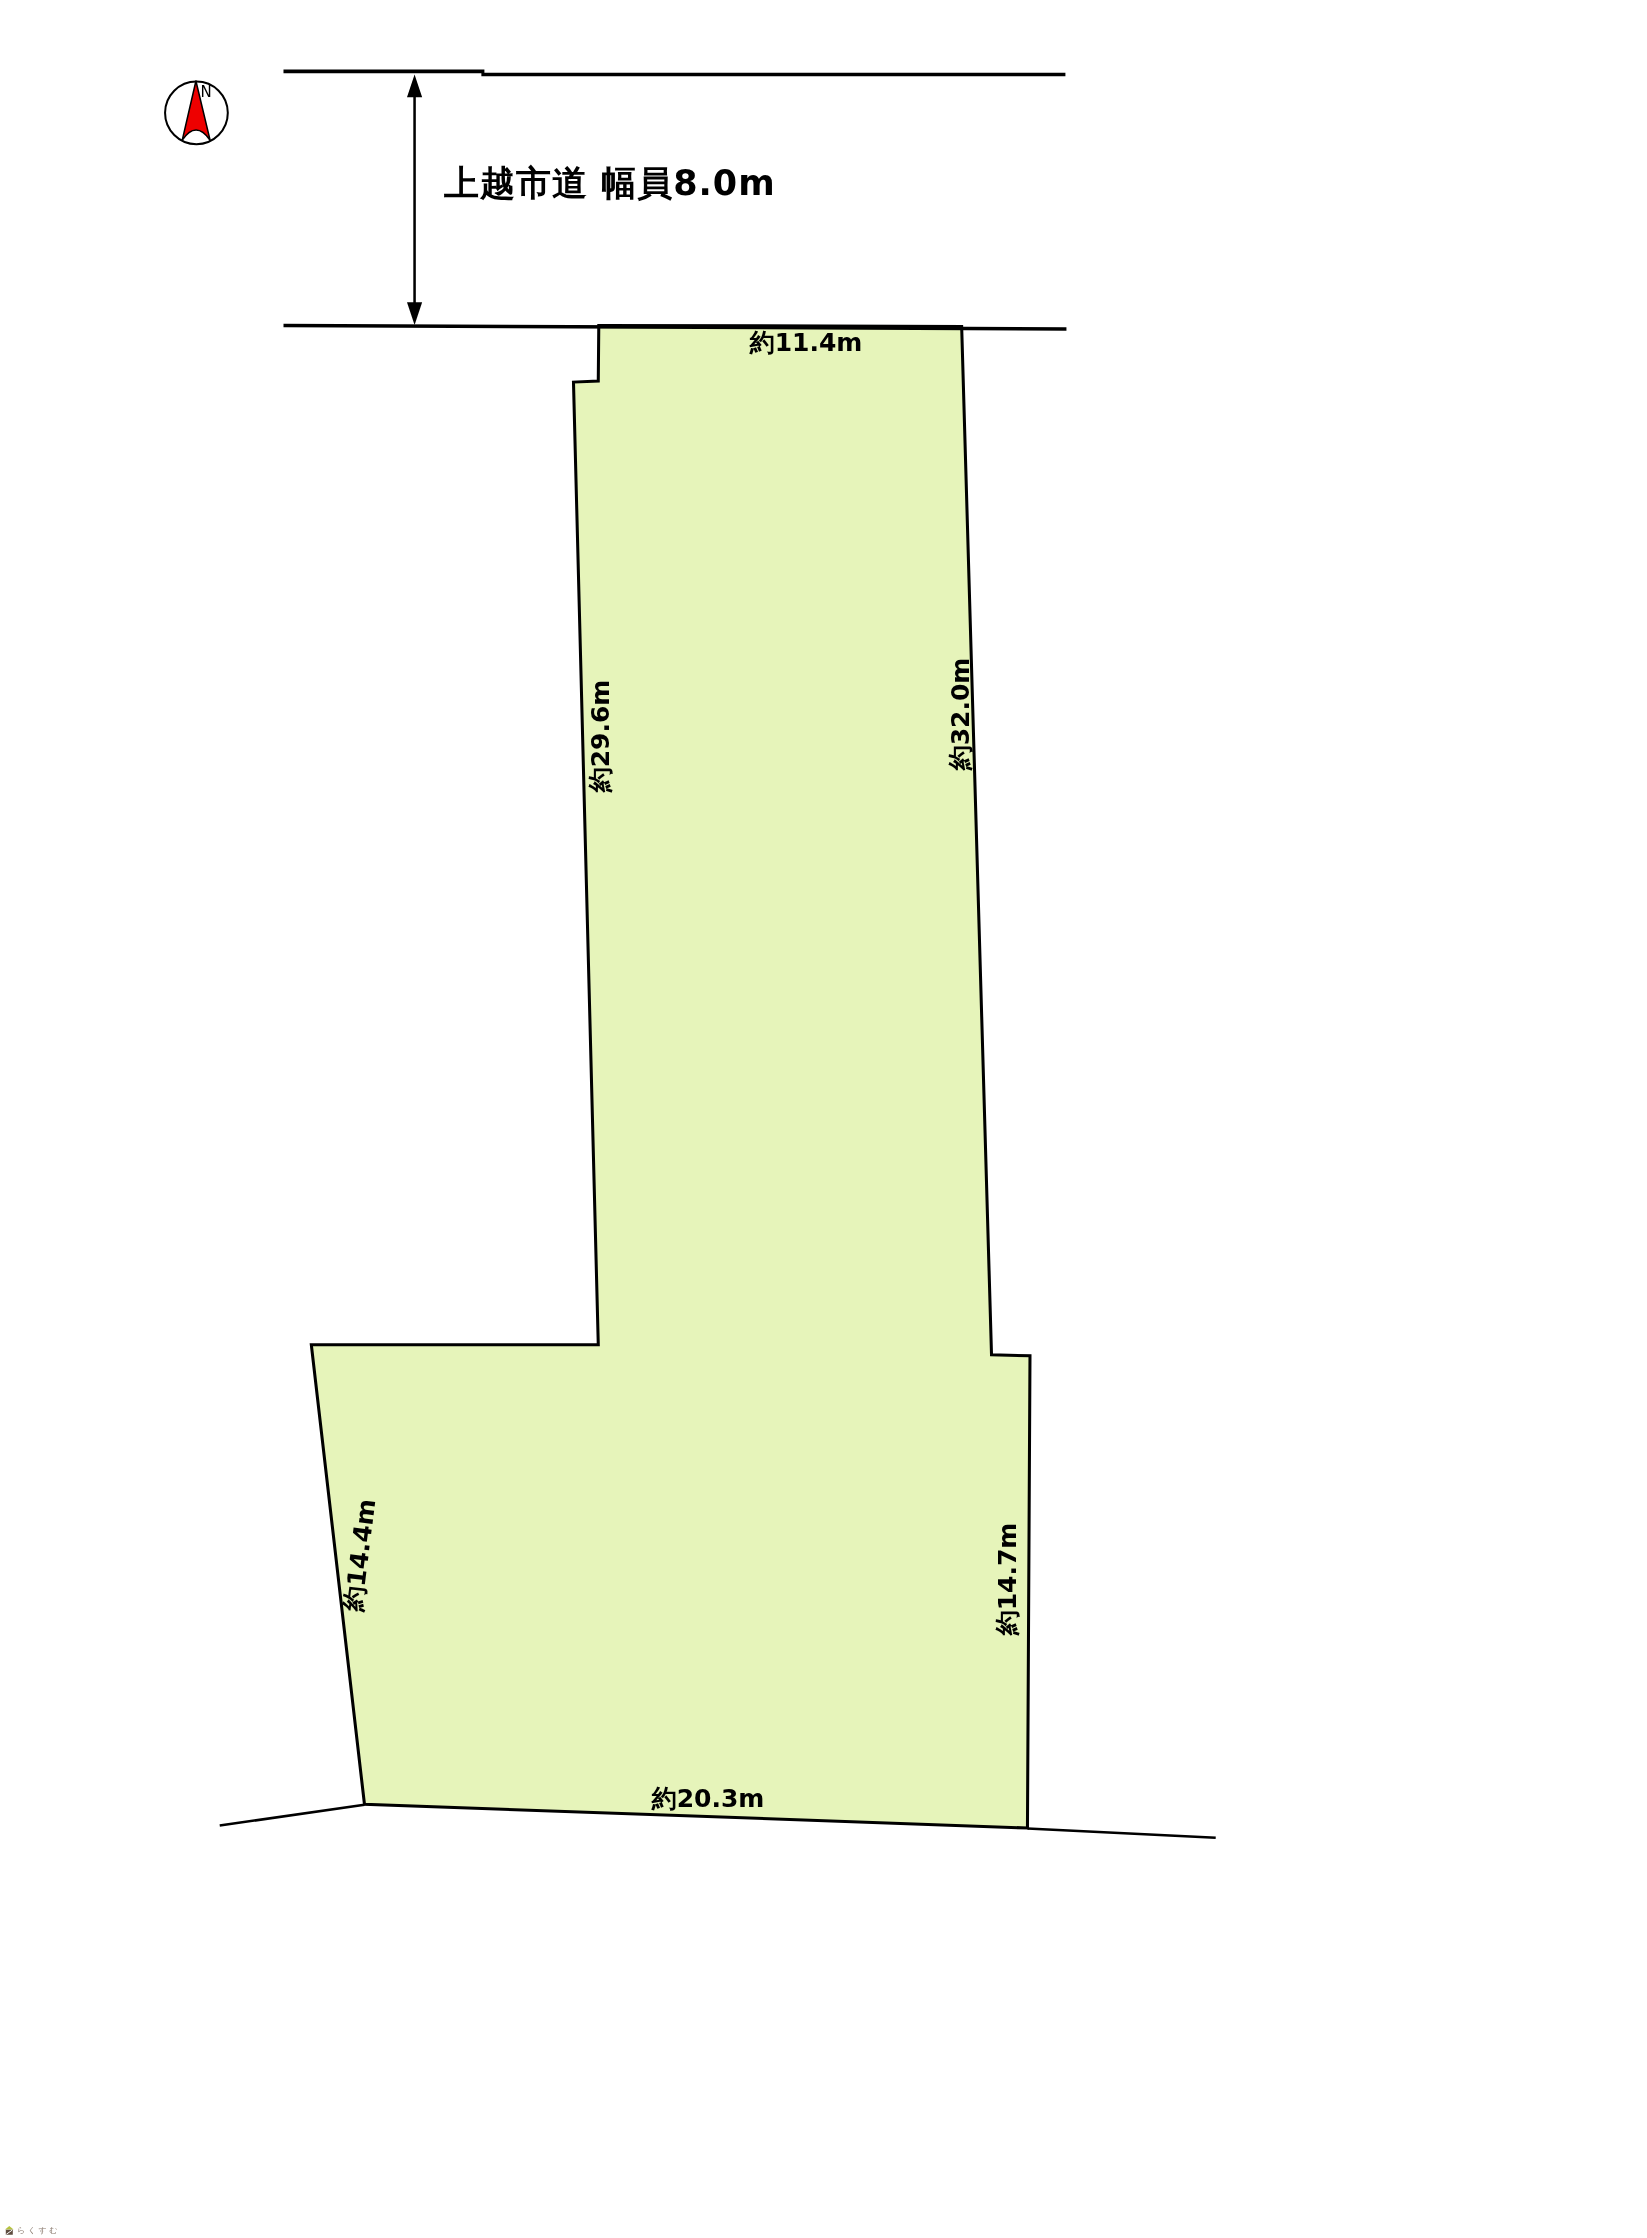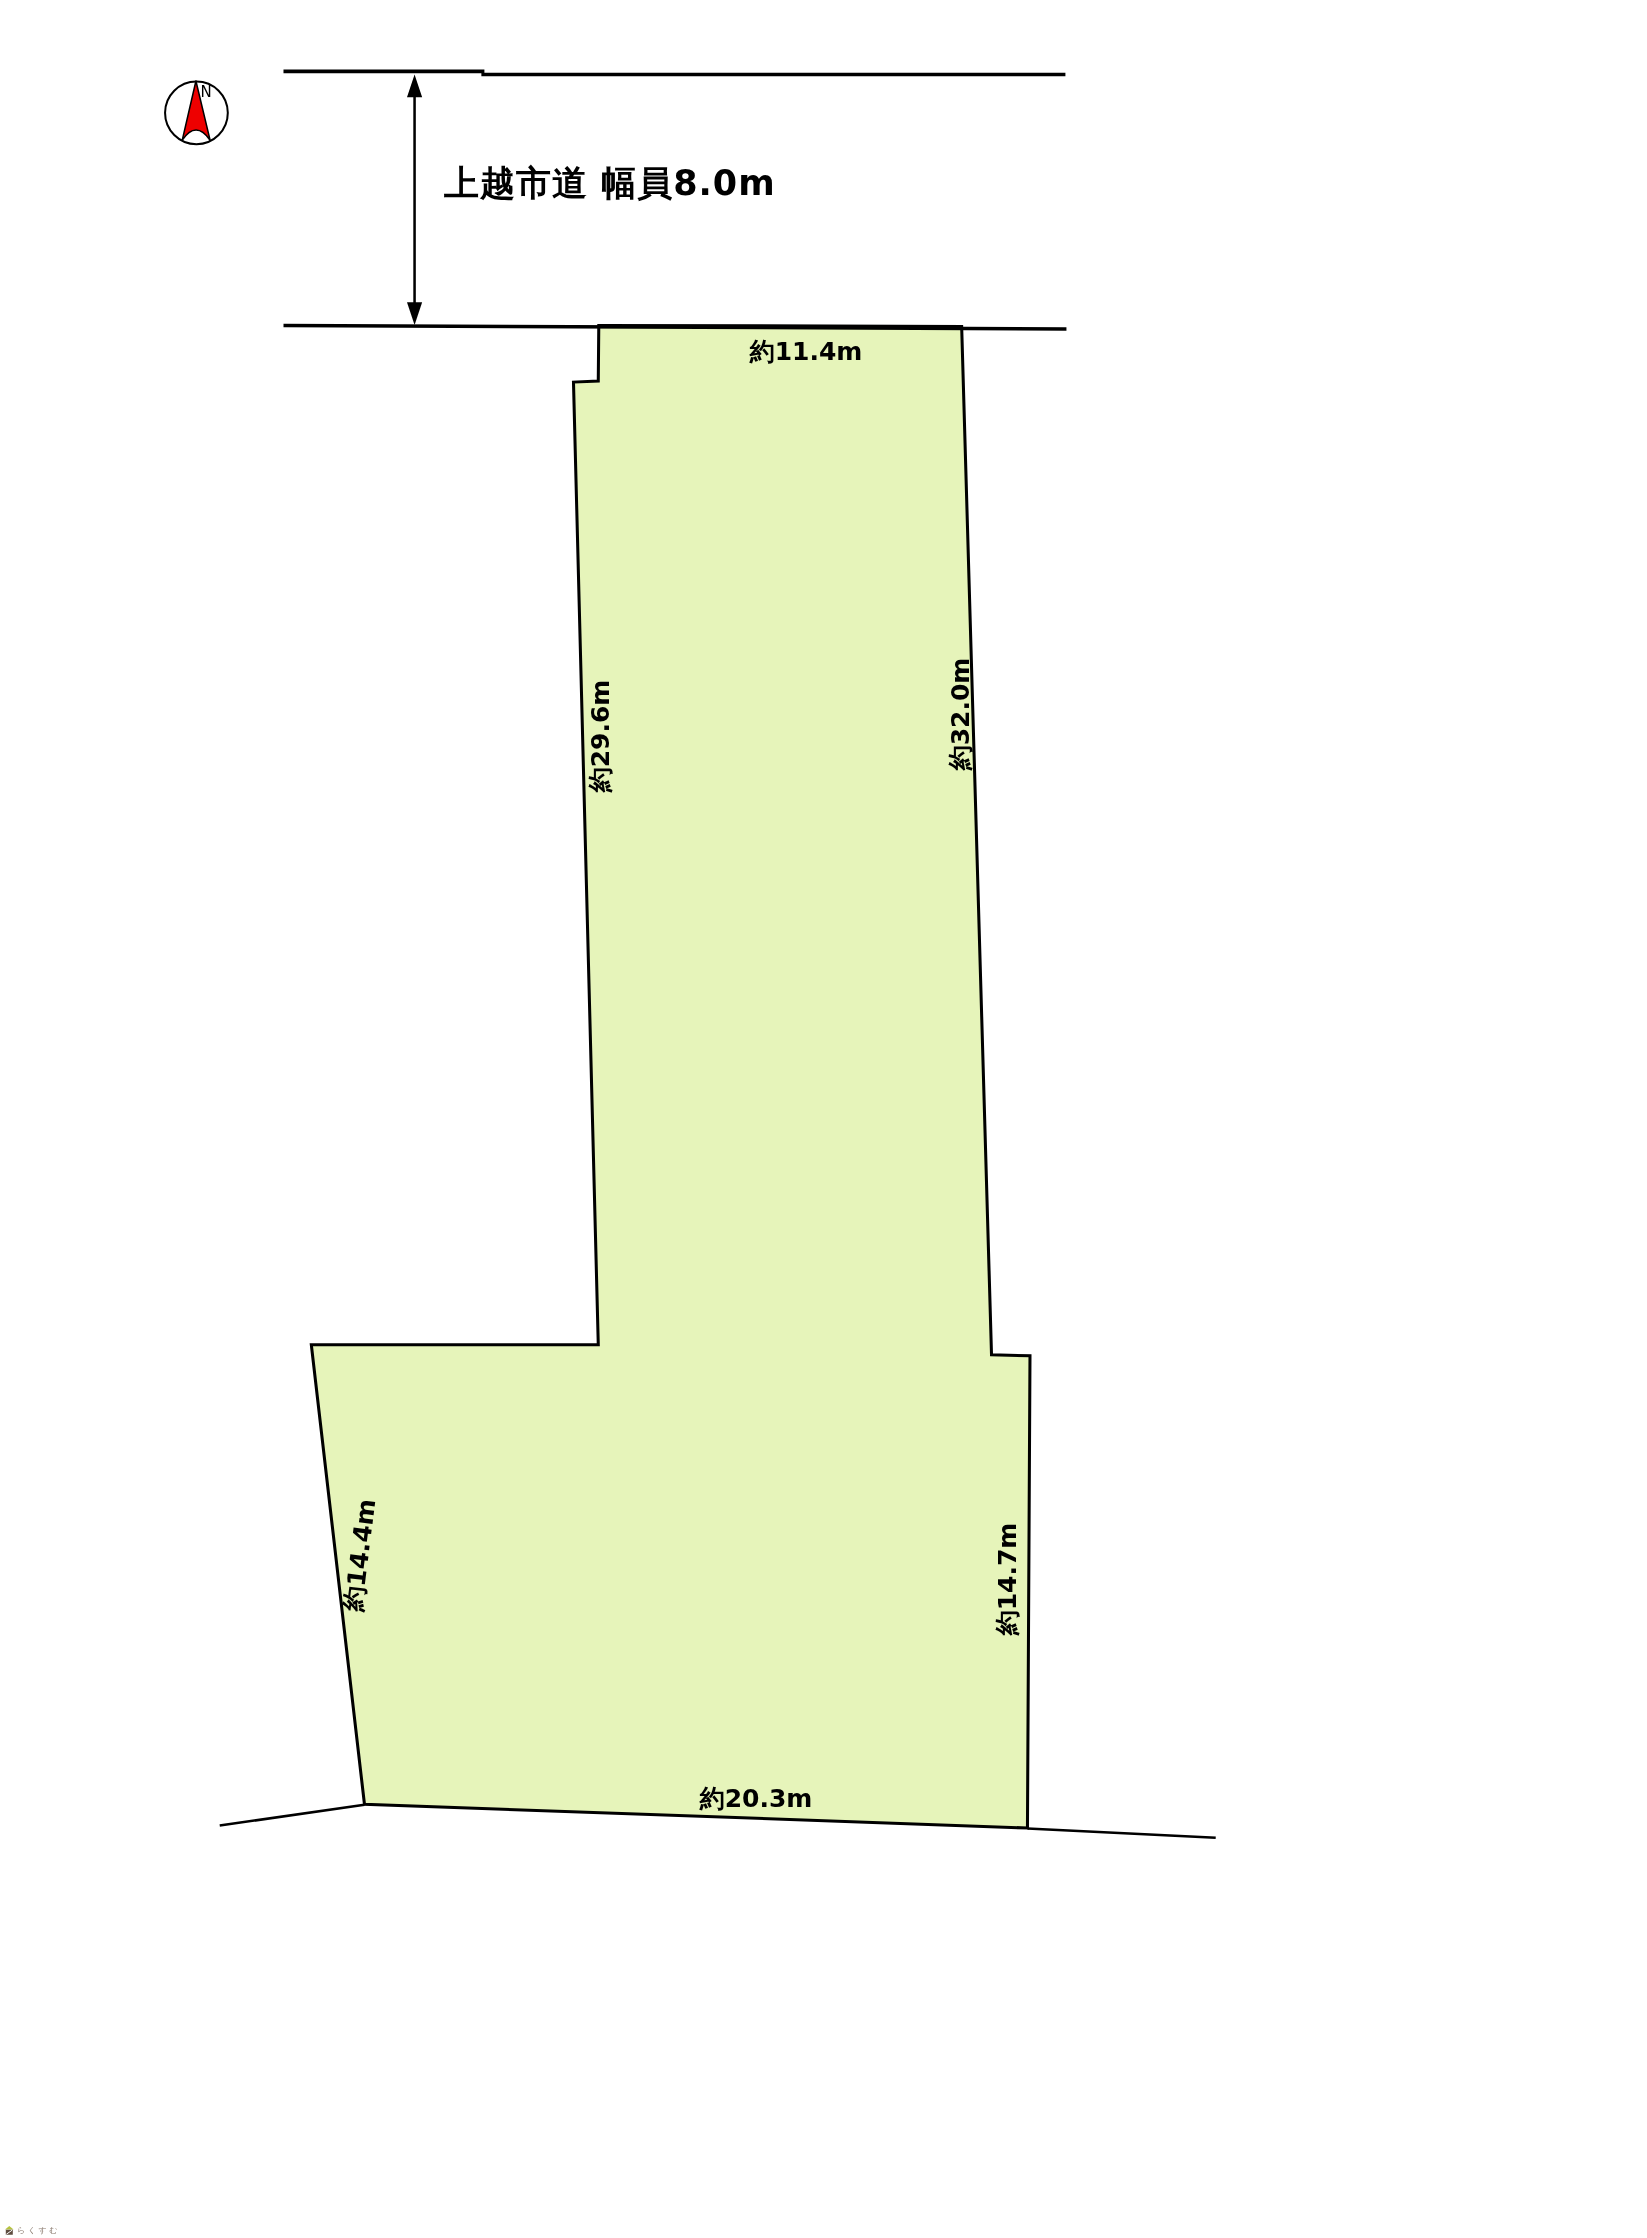--- a/index.html
+++ b/index.html
@@ -28,26 +28,26 @@
     top: 166px;
     font-size: 35px;
     font-weight: bold;
     letter-spacing: 1px;
   }
   .dim-label {
     font-size: 25px;
     font-weight: bold;
     transform: translate(-50%, -50%);
   }
-  .dim-top        { left: 806px; top: 342px; margin-top: 9px; }
+  .dim-top        { left: 806px; top: 342px; }
   .dim-upper-left  { left: 600px; top: 736px; transform: translate(-50%,-50%) rotate(-90deg); }
   .dim-upper-right { left: 960px; top: 714px; transform: translate(-50%,-50%) rotate(-90deg); }
   .dim-lower-left  { left: 360px;  top: 1555px; transform: translate(-50%,-50%) rotate(-83deg); }
   .dim-lower-right { left: 1007px; top: 1579px; transform: translate(-50%,-50%) rotate(-90deg); }
-  .dim-bottom      { left: 708px; top: 1798px; margin-left: 48px; }
+  .dim-bottom      { left: 708px; top: 1798px; }
   .north-label {
     left: 206px; top: 92px;
     font-size: 15px;
     transform: translate(-50%, -50%);
   }
   .watermark {
     position: absolute;
     left: 5px;
     top: 2225px;
     display: flex;

